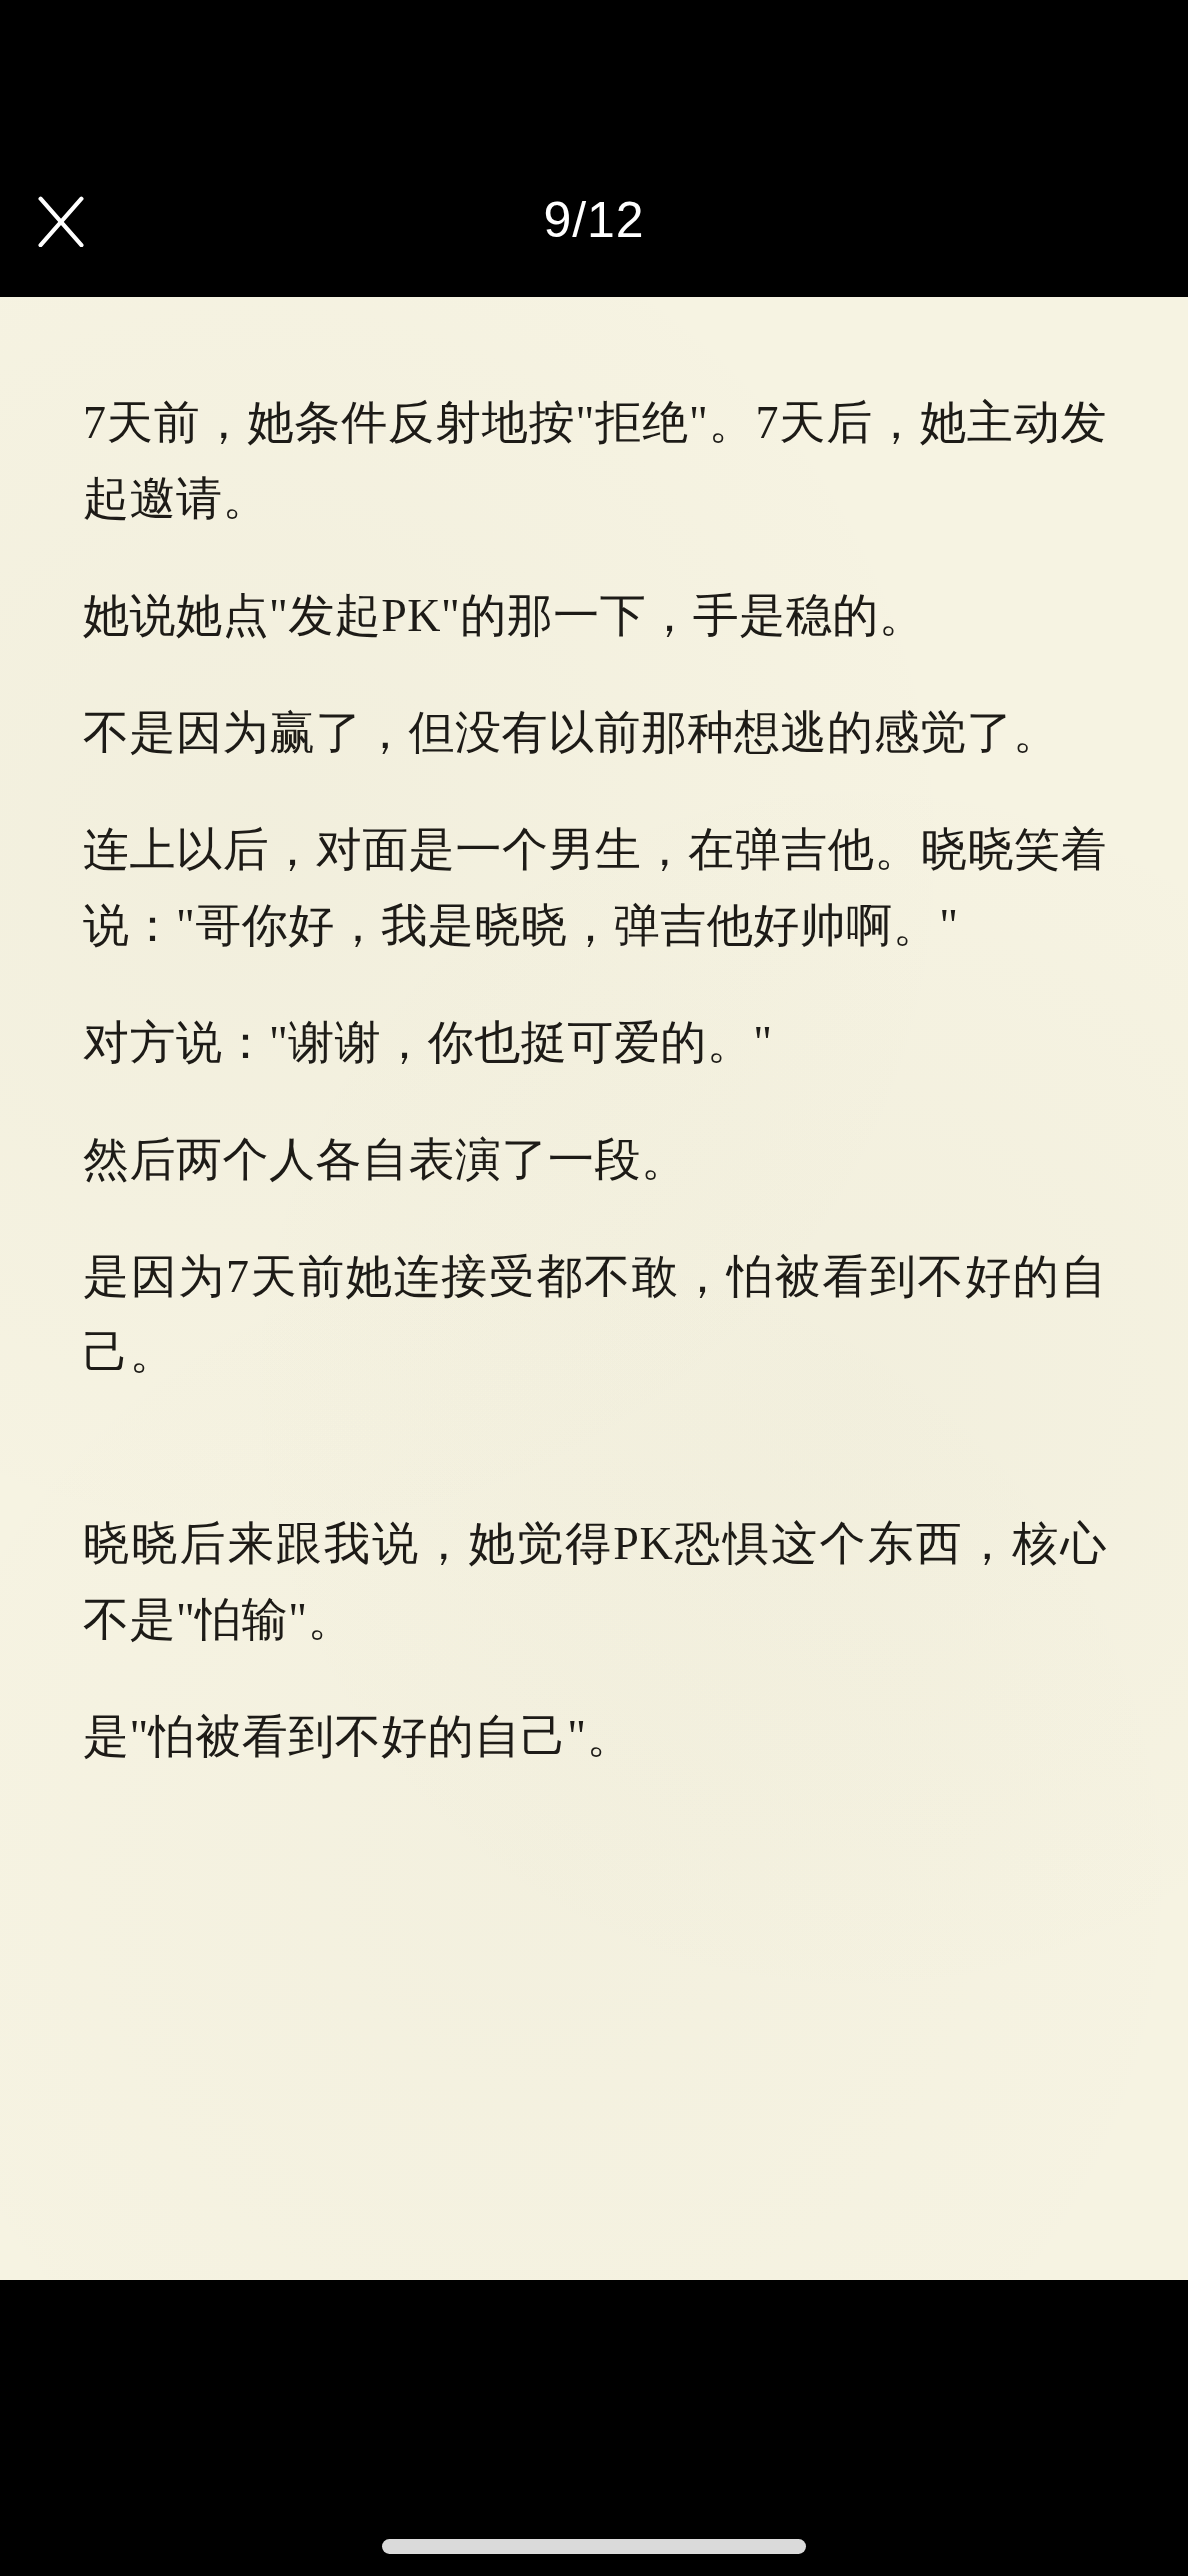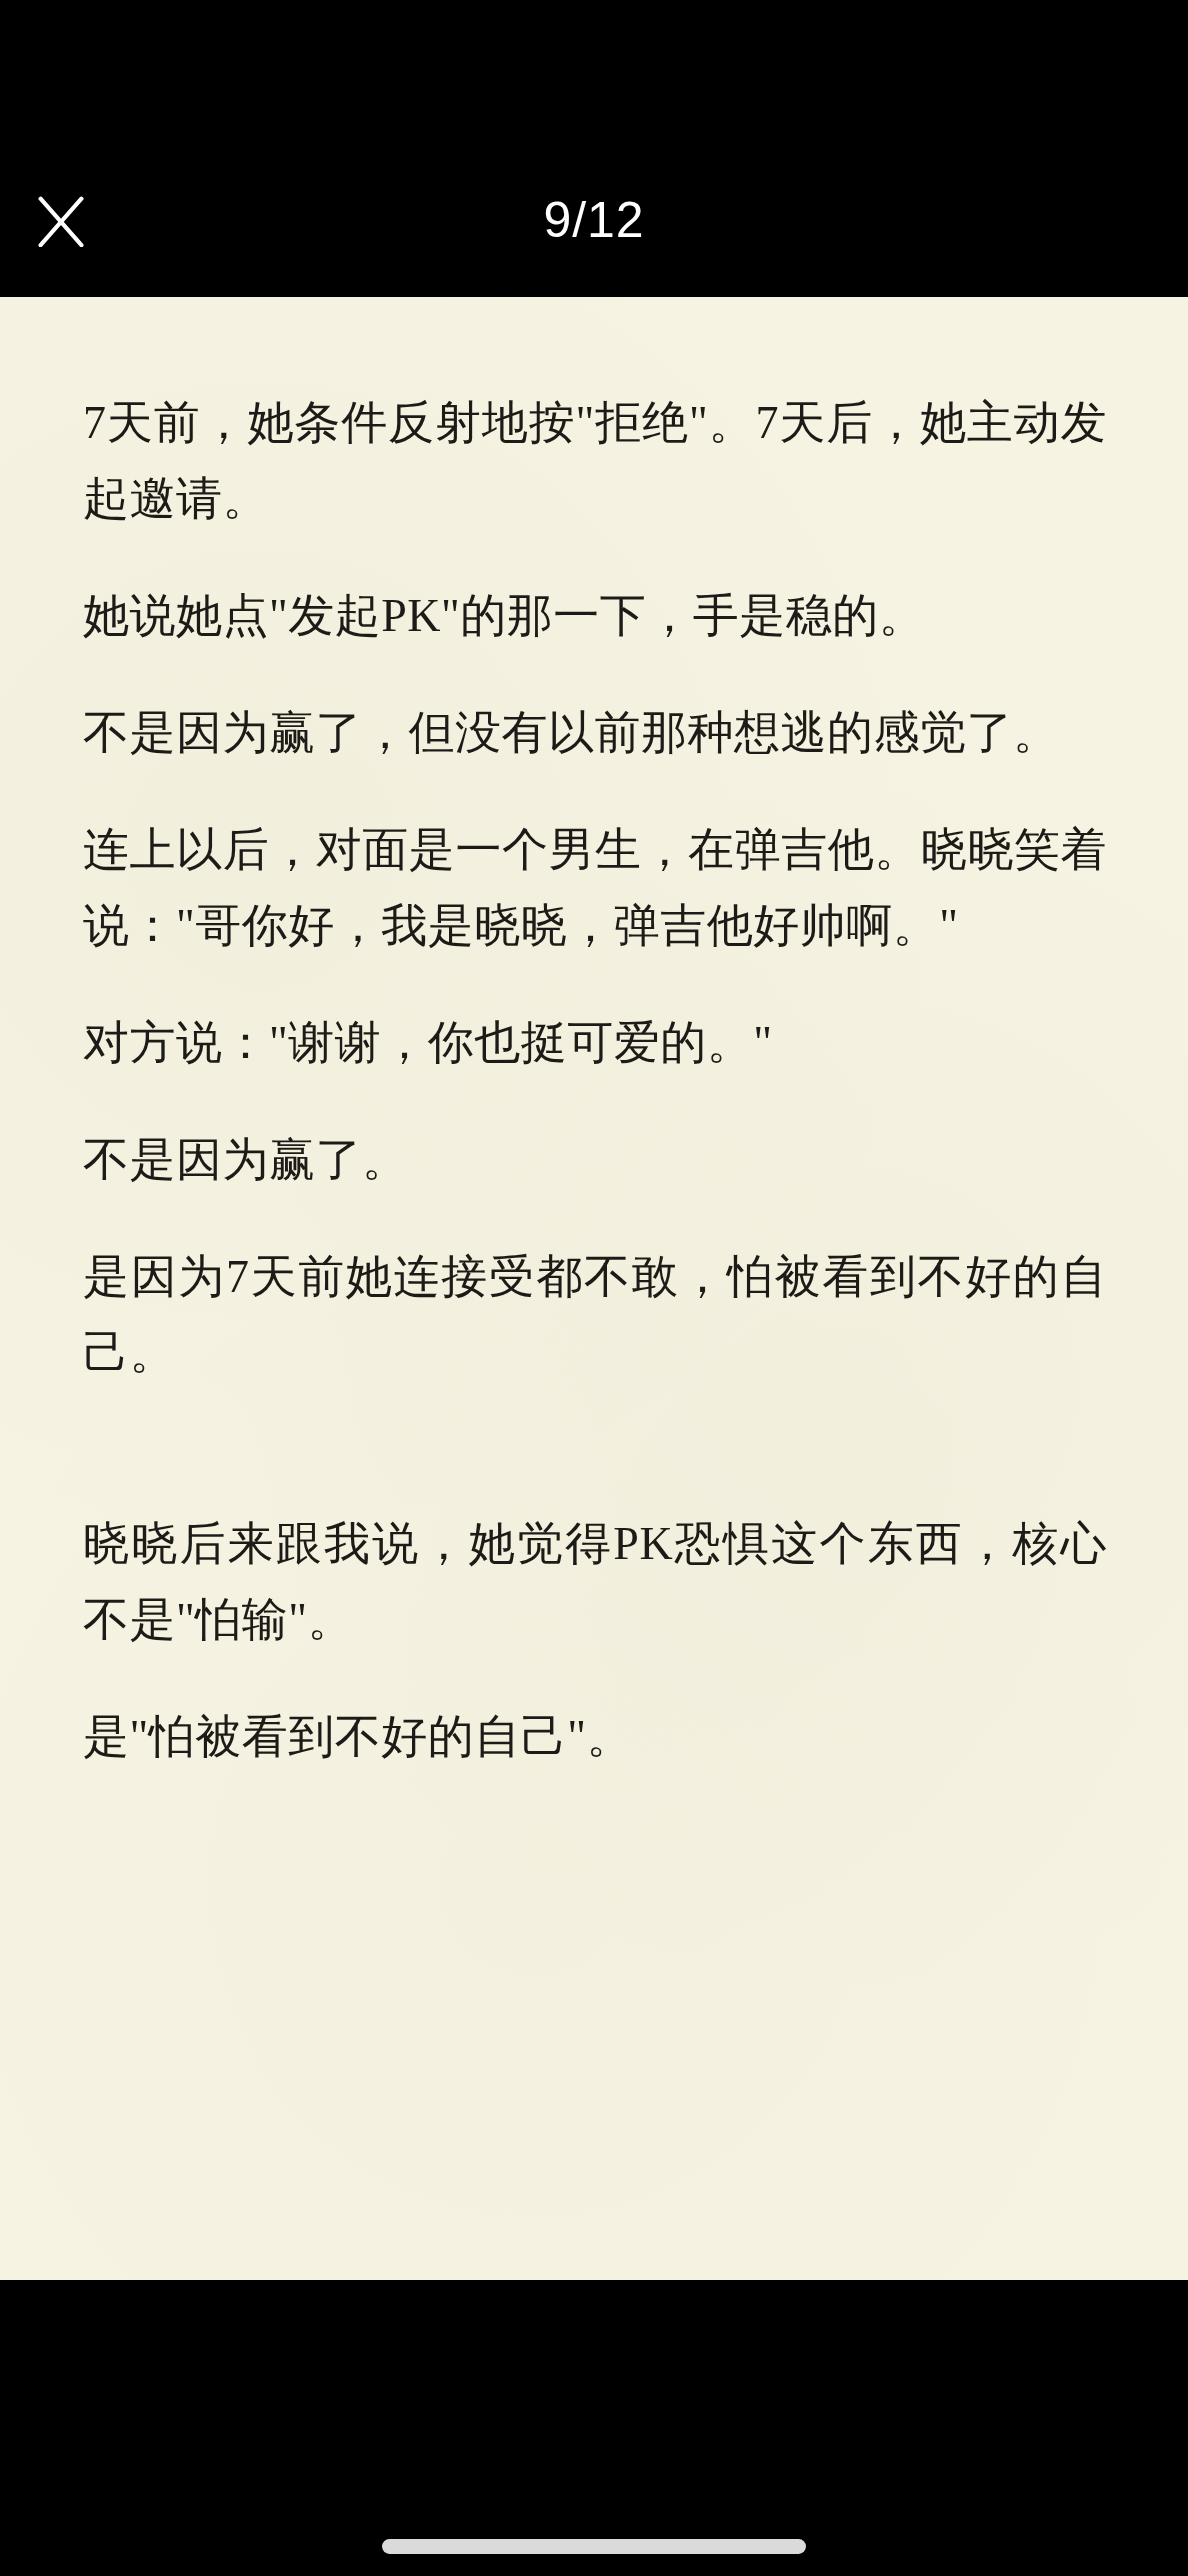--- a/index.html
+++ b/index.html
@@ -119,21 +119,21 @@
   </button>
 
   <div class="page-indicator">9/12</div>
 
   <main class="page" id="paragraphs">
       <p>7天前，她条件反射地按"拒绝"。7天后，她主动发起邀请。</p>
       <p>她说她点"发起PK"的那一下，手是稳的。</p>
       <p>不是因为赢了，但没有以前那种想逃的感觉了。</p>
       <p>连上以后，对面是一个男生，在弹吉他。晓晓笑着说："哥你好，我是晓晓，弹吉他好帅啊。"</p>
       <p>对方说："谢谢，你也挺可爱的。"</p>
-      <p>不是因为赢了。</p>
+      <p>然后两个人各自表演了一段。</p>
       <p>是因为7天前她连接受都不敢，怕被看到不好的自己。</p>
       <p class="section-start">晓晓后来跟我说，她觉得PK恐惧这个东西，核心不是"怕输"。</p>
       <p>是"怕被看到不好的自己"。</p>
     </main>
 
   <div class="bottom-chrome">
     <div class="home-indicator"></div>
   </div>
 
 </div>

